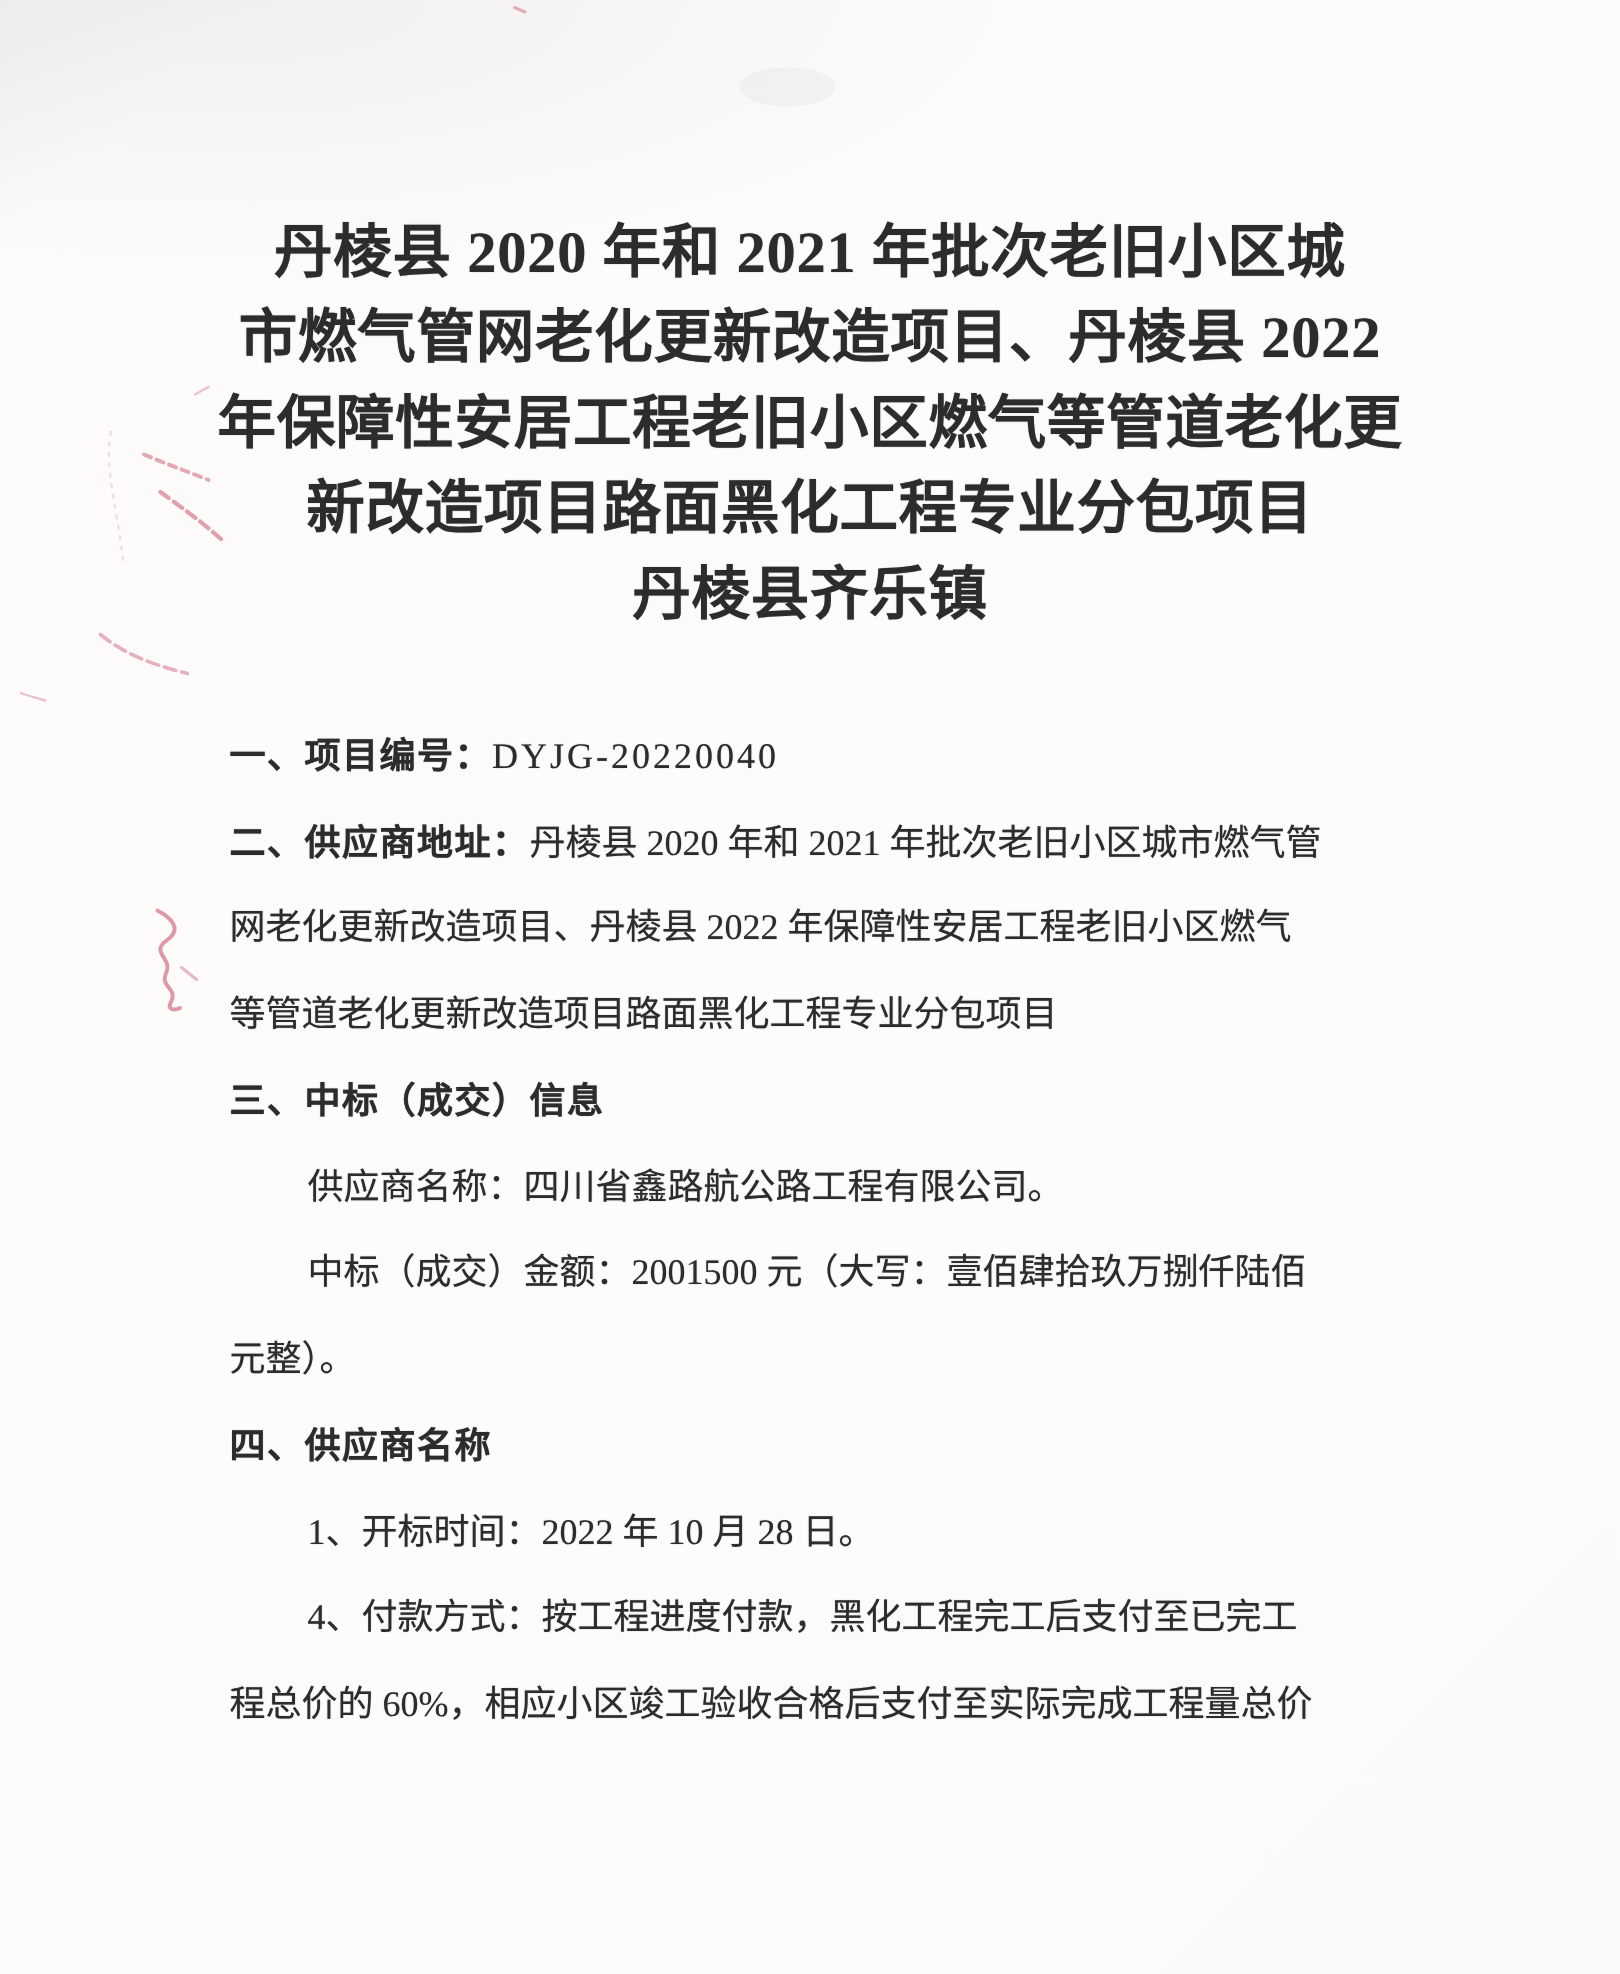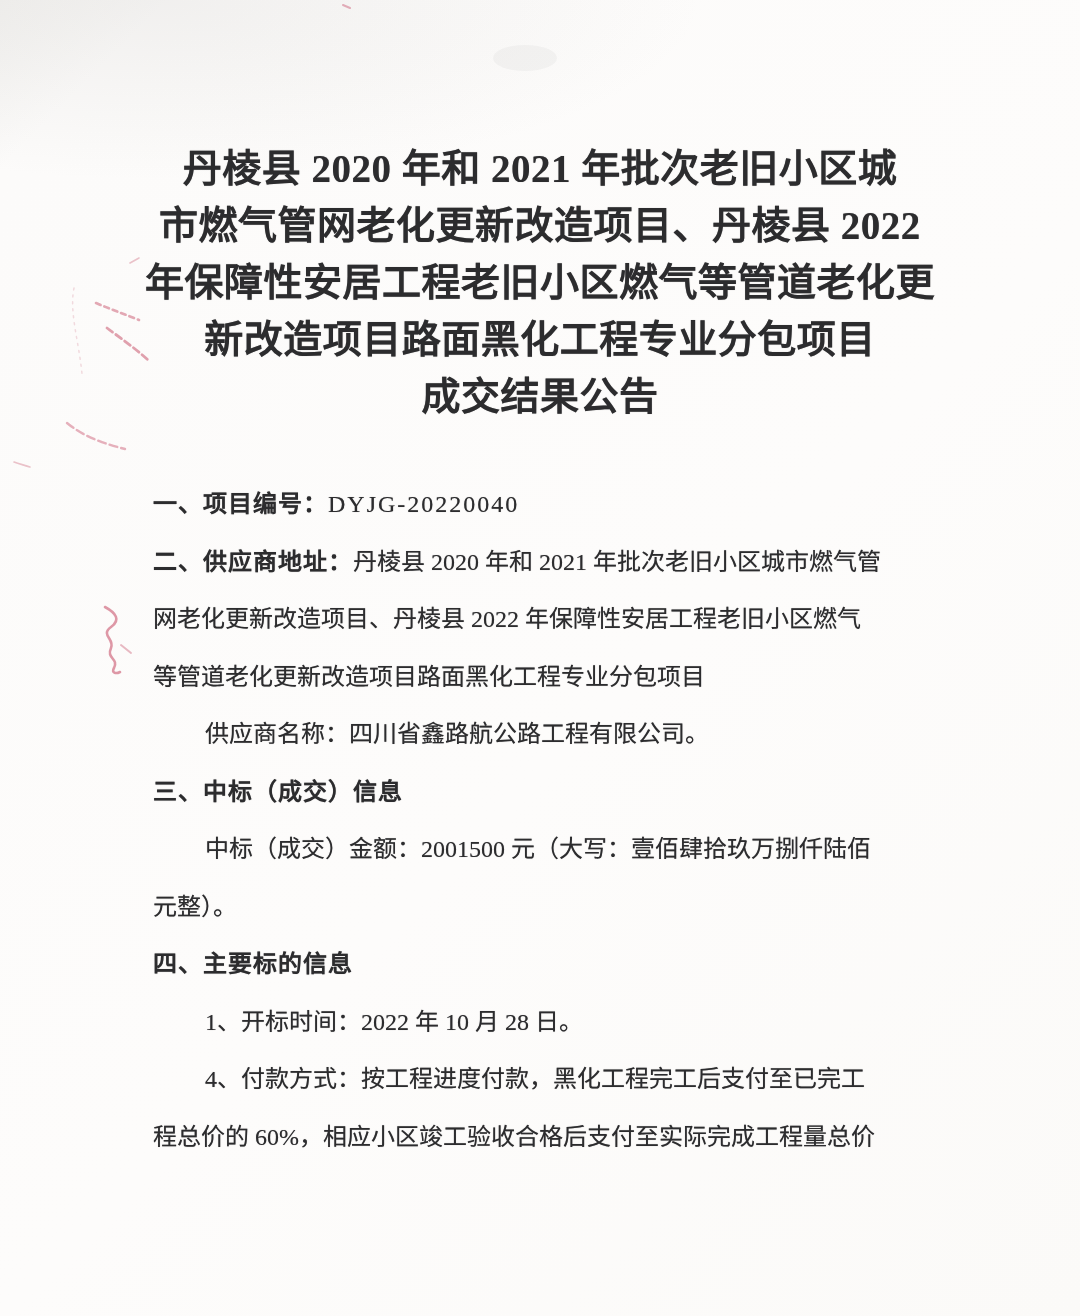--- a/index.html
+++ b/index.html
@@ -22,21 +22,21 @@
     letter-spacing:0.5px;
   }
   .title-line{white-space:nowrap;}
   .content{
     position:absolute;left:153px;top:476px;width:800px;
     font-size:24px;line-height:57.5px;
   }
   .line{height:57.5px;white-space:nowrap;}
   .line.indent{padding-left:52px;}
   .heading,.lbl{
-    font-family:Liberation Serif, serif;
+    font-family:Liberation Sans, sans-serif;
     font-weight:700;letter-spacing:1px;
   }
   .code{letter-spacing:2px;}
   .ink-overlay{
     position:absolute;left:0;top:0;width:1080px;height:1316px;
     pointer-events:none;
   }
 </style>
 </head>
 <body>
@@ -56,42 +56,42 @@
       <path d="M121,645 l10,8" stroke-width="2" opacity="0.4"></path>
     </g>
     <ellipse cx="525" cy="58" rx="32" ry="13" fill="#cfcecc" opacity="0.18"></ellipse>
   </svg>
 
   <div class="title-block soft">
     <div class="title-line">丹棱县 2020 年和 2021 年批次老旧小区城</div>
     <div class="title-line">市燃气管网老化更新改造项目、丹棱县 2022</div>
     <div class="title-line">年保障性安居工程老旧小区燃气等管道老化更</div>
     <div class="title-line">新改造项目路面黑化工程专业分包项目</div>
-    <div class="title-line">成交结果公告</div>
+    <div class="title-line">丹棱县齐乐镇</div>
   </div>
 
   <div class="content soft">
 
     <div class="line">
       <span class="lbl">一、项目编号：</span><span class="code">DYJG-20220040</span>
     </div>
 
     <div class="line">
       <span class="lbl">二、供应商地址：</span><span>丹棱县 2020 年和 2021 年批次老旧小区城市燃气管</span>
     </div>
 
     <div class="line">网老化更新改造项目、丹棱县 2022 年保障性安居工程老旧小区燃气</div>
     <div class="line">等管道老化更新改造项目路面黑化工程专业分包项目</div>
 
+    <div class="line heading">三、中标（成交）信息</div>
+
     <div class="line indent">供应商名称：四川省鑫路航公路工程有限公司。</div>
-
-    <div class="line heading">三、中标（成交）信息</div>
     <div class="line indent">中标（成交）金额：2001500 元（大写：壹佰肆拾玖万捌仟陆佰</div>
     <div class="line">元整）。</div>
 
-    <div class="line heading">四、主要标的信息</div>
+    <div class="line heading">四、供应商名称</div>
 
     <div class="line indent">1、开标时间：2022 年 10 月 28 日。</div>
     <div class="line indent">4、付款方式：按工程进度付款，黑化工程完工后支付至已完工</div>
     <div class="line">程总价的 60%，相应小区竣工验收合格后支付至实际完成工程量总价</div>
 
   </div>
 </div>
 
 </body></html>

